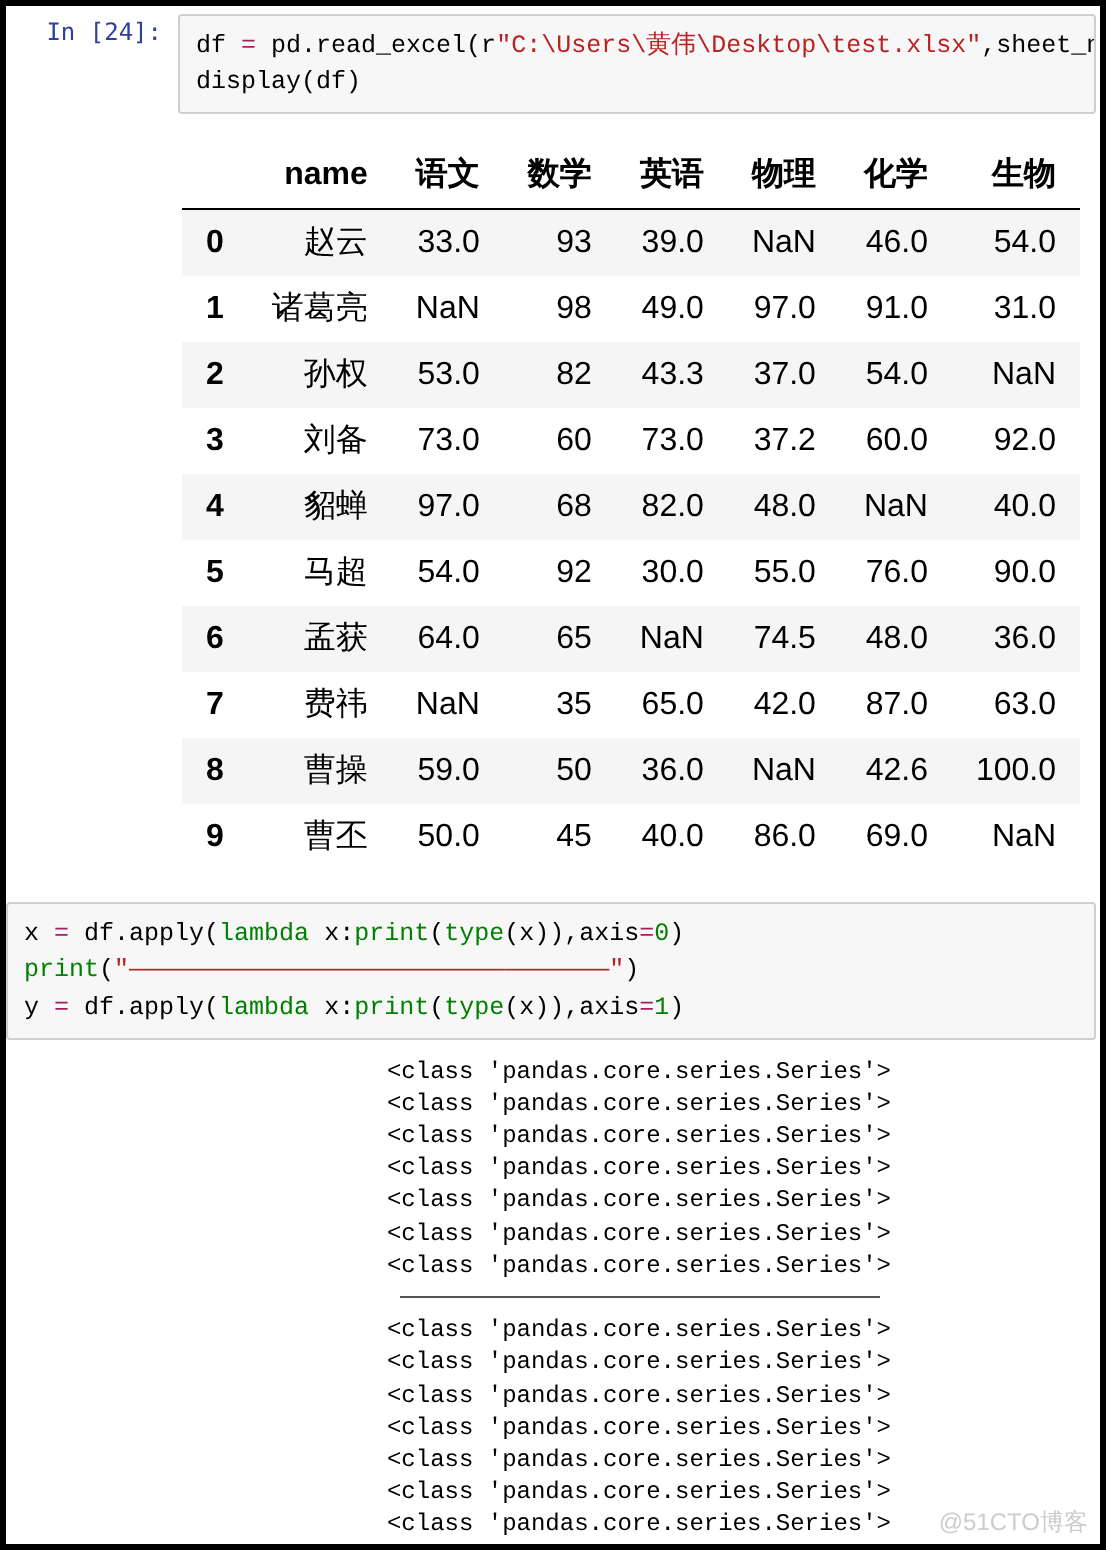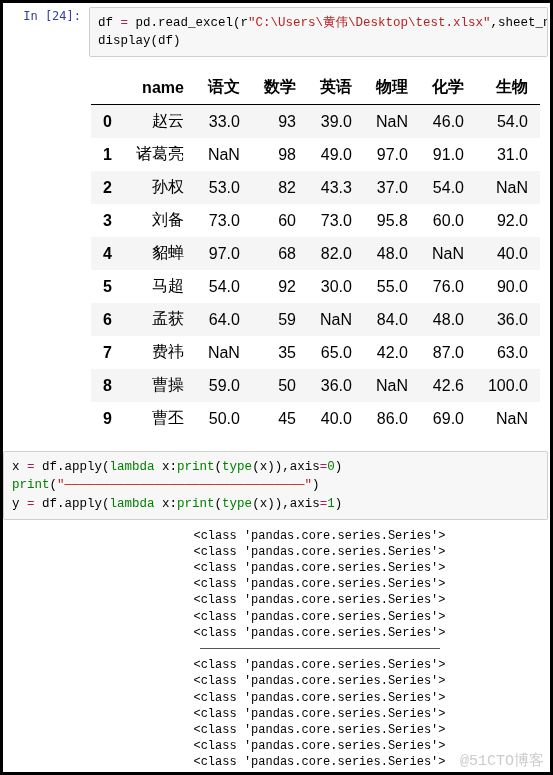--- a/index.html
+++ b/index.html
@@ -94,22 +94,21 @@
     border-top: 1px solid #555;
     width: 240px;
     vertical-align: middle;
   }
 
   .watermark {
     position: absolute;
     right: 6px;
     bottom: 2px;
     color: #ccc;
-    font-size: 15px;
-    font-family: Liberation Mono, monospace;
+    font-size: 12px;
   }
 </style>
 </head>
 <body>
 
 <div class="page">
 
   <div class="cell">
     <div class="prompt">In [24]:</div>
     <div class="code-input"><span><span>df </span><span class="k-op">=</span><span> pd.read_excel(r</span><span class="k-str">"C:\Users\黄伟\Desktop\test.xlsx"</span><span>,sheet_name</span>
@@ -160,21 +159,21 @@
             <td>37.0</td>
             <td>54.0</td>
             <td>NaN</td>
           </tr>
           <tr>
             <th>3</th>
             <td>刘备</td>
             <td>73.0</td>
             <td>60</td>
             <td>73.0</td>
-            <td>95.8</td>
+            <td>37.2</td>
             <td>60.0</td>
             <td>92.0</td>
           </tr>
           <tr>
             <th>4</th>
             <td>貂蝉</td>
             <td>97.0</td>
             <td>68</td>
             <td>82.0</td>
             <td>48.0</td>
@@ -188,23 +187,23 @@
             <td>92</td>
             <td>30.0</td>
             <td>55.0</td>
             <td>76.0</td>
             <td>90.0</td>
           </tr>
           <tr>
             <th>6</th>
             <td>孟获</td>
             <td>64.0</td>
-            <td>59</td>
-            <td>NaN</td>
-            <td>84.0</td>
+            <td>65</td>
+            <td>NaN</td>
+            <td>74.5</td>
             <td>48.0</td>
             <td>36.0</td>
           </tr>
           <tr>
             <th>7</th>
             <td>费祎</td>
             <td>NaN</td>
             <td>35</td>
             <td>65.0</td>
             <td>42.0</td>

